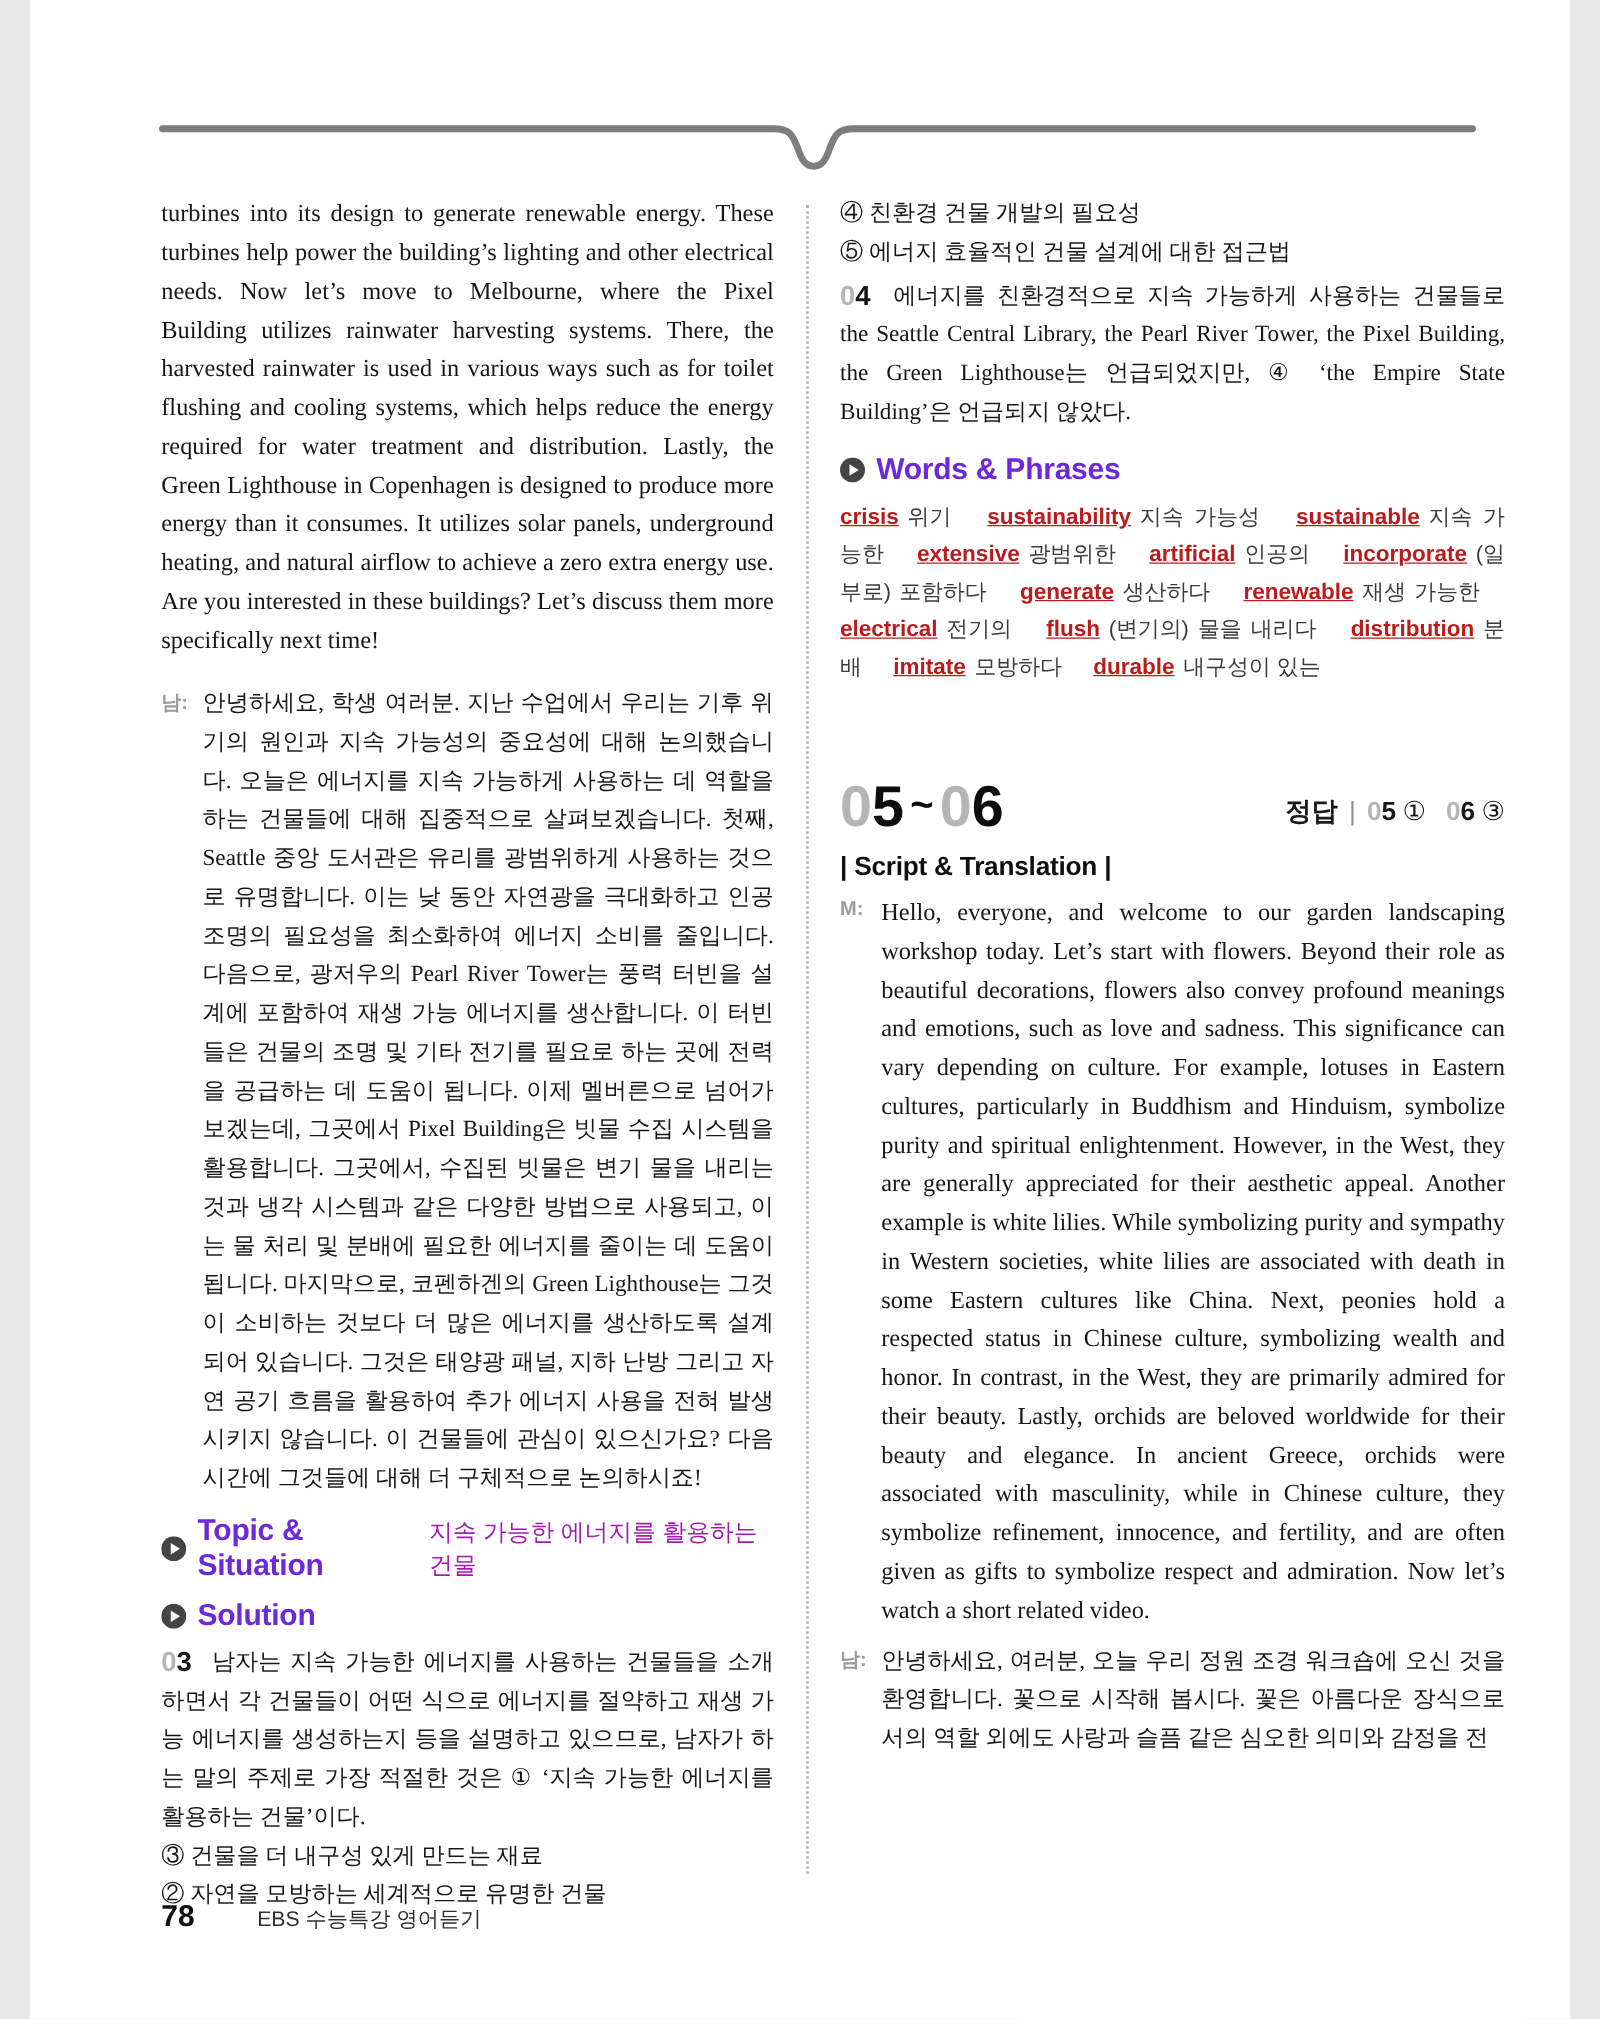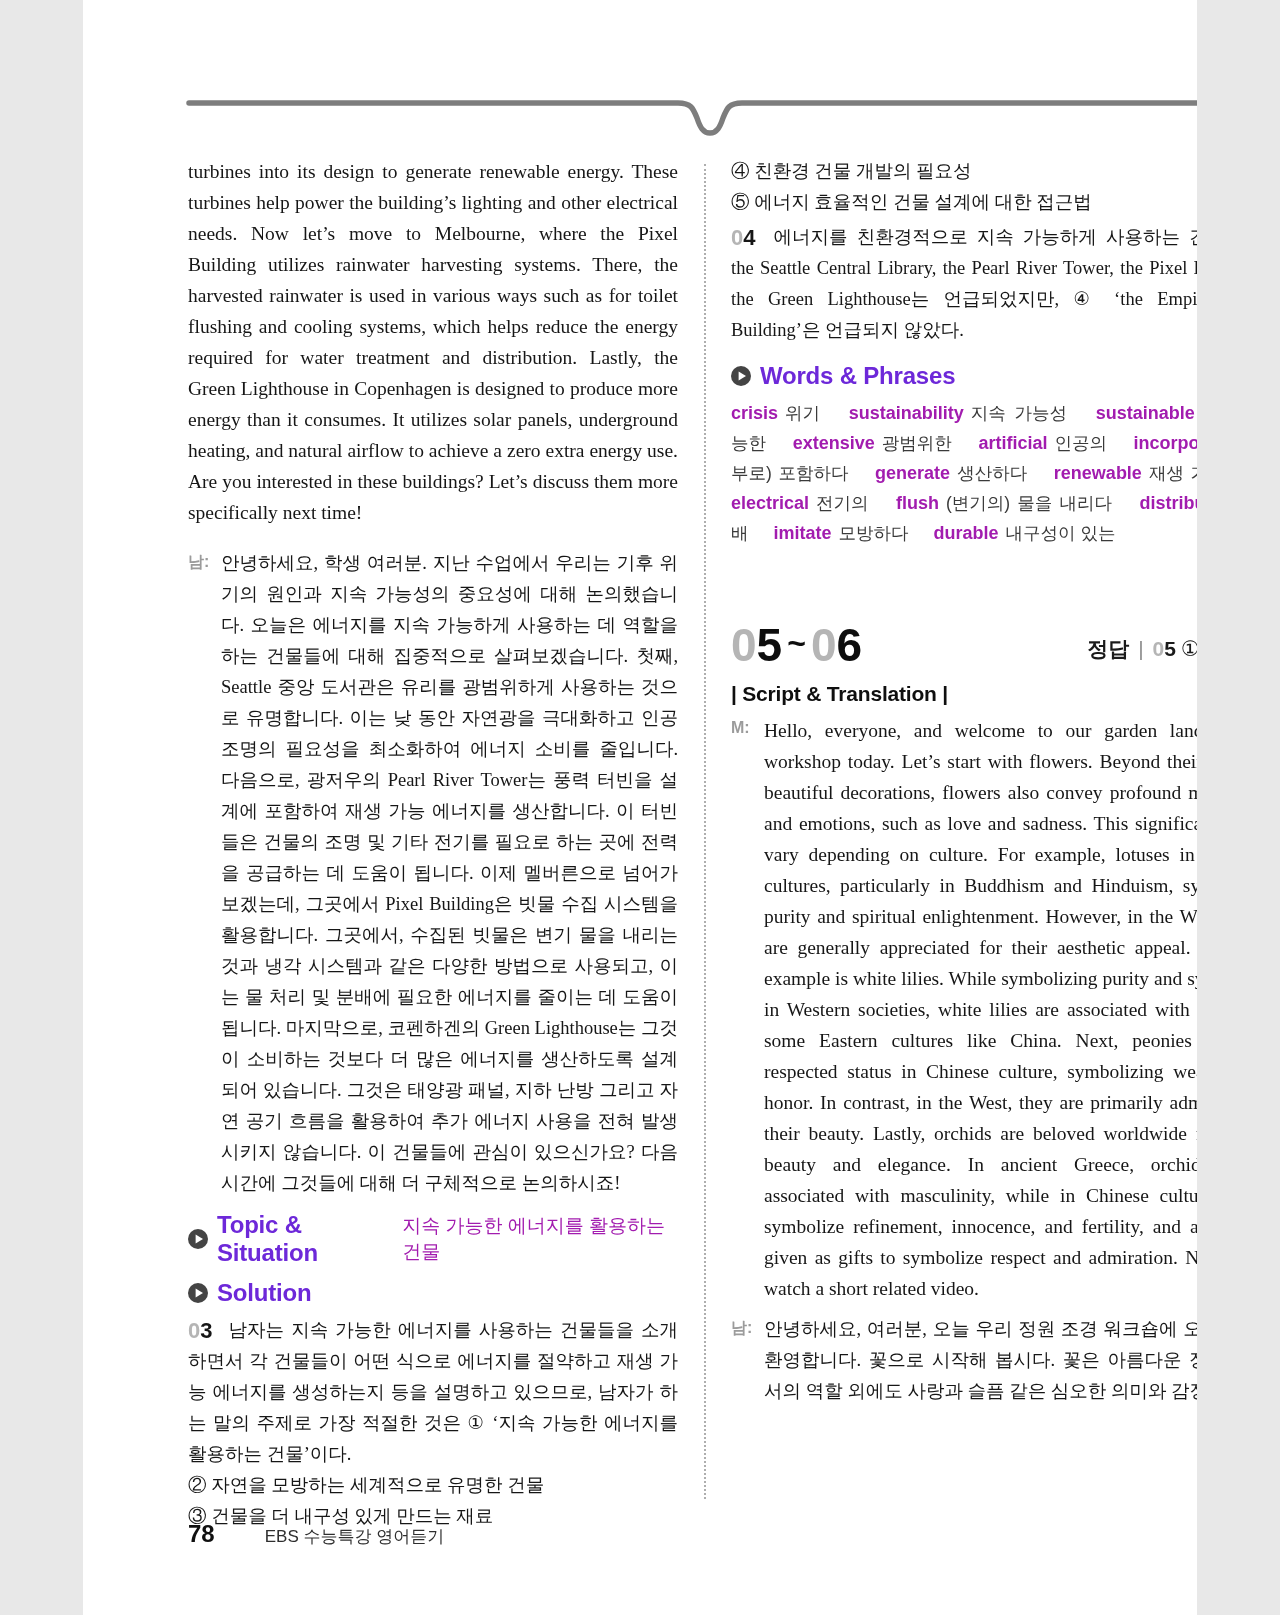--- a/index.html
+++ b/index.html
@@ -1,17 +1,17 @@
 <!DOCTYPE html>
 <html><head>
 <meta charset="utf-8">
 <style>
   html,body{margin:0;padding:0;background:#e8e8e8;}
   .page{
-    position:relative;width:1114px;height:1615px;margin:0 auto;
+    position:relative;width:1232px;height:1615px;margin:0 auto;
     background:#ffffff;overflow:hidden;
     font-family:"Liberation Serif","DejaVu Serif",serif;color:#161616;
   }
   .topline{position:absolute;left:103px;top:98px;}
   .content{position:absolute;left:105px;top:156px;display:flex;align-items:flex-start;}
   .col-left{width:490px;}
   .col-right{width:532px;}
   .divider{border-left:2px dotted #aeaeae;height:1335px;margin:8px 25px 0 26px;}
 
   .en{font-size:19.5px;line-height:31px;text-align:justify;margin:0 0 20px 0;}
@@ -30,21 +30,21 @@
 
   .q-para{margin:4px 0 0 0;}
   .qnum{font-family:"Liberation Sans","DejaVu Sans",sans-serif;font-weight:bold;
       font-size:22px;line-height:1;vertical-align:-2px;margin-right:9px;letter-spacing:0;}
   .gray{color:#b5b5b5;}
   .opt{font-size:18.5px;line-height:31px;margin:0;text-align:left;
       font-family:Liberation Serif, serif;}
 
   .words-list{font-family:"Liberation Sans","DejaVu Sans",sans-serif;font-size:18px;
       line-height:30px;text-align:justify;margin:2px 0 0 0;}
-  .w-word{font-weight:bold;color:#a21caf;margin-right:7px;}
+  .w-word{font-weight:bold;color:#b91c1c;margin-right:7px;text-decoration:underline;}
   .w-meaning{color:#3a3a3a;margin-right:20px;font-size:17.5px;}
 
   .range-head{display:flex;justify-content:space-between;align-items:flex-end;margin-top:74px;
       font-family:"Liberation Sans","DejaVu Sans",sans-serif;}
   .range-nums{font-weight:bold;font-size:46px;line-height:1;letter-spacing:0;color:#0d0d0d;text-align:center;}
   .range-nums .tilde{font-size:32px;vertical-align:7px;margin:0 5px;}
   .answers{font-size:21px;font-weight:bold;color:#1a1a1a;padding-bottom:5px;white-space:nowrap;}
   .answers .sep{color:#8f8f8f;font-weight:normal;margin:0 9px;}
   .answers .mark{font-weight:normal;margin-left:5px;}
   .answers .qgap{margin-left:16px;}
@@ -90,22 +90,22 @@
           <circle cx="10" cy="10" r="10" fill="#444444"></circle>
           <path d="M7.6 5.4 L15 10 L7.6 14.6 Z" fill="#ffffff"></path>
         </svg>
         <span class="section-title">Solution</span>
       </div>
 
       <p class="ko q-para">
         <span class="qnum"><span class="gray">0</span><span>3</span></span>
         <span>남자는 지속 가능한 에너지를 사용하는 건물들을 소개하면서 각 건물들이 어떤 식으로 에너지를 절약하고 재생 가능 에너지를 생성하는지 등을 설명하고 있으므로, 남자가 하는 말의 주제로 가장 적절한 것은 ① ‘지속 가능한 에너지를 활용하는 건물’이다.</span>
       </p>
+      <p class="opt">③ 건물을 더 내구성 있게 만드는 재료</p>
       <p class="opt">② 자연을 모방하는 세계적으로 유명한 건물</p>
-      <p class="opt">③ 건물을 더 내구성 있게 만드는 재료</p>
     </div>
 
     <div class="divider"></div>
 
     <div class="col-right">
       <p class="opt">④ 친환경 건물 개발의 필요성</p>
       <p class="opt">⑤ 에너지 효율적인 건물 설계에 대한 접근법</p>
 
       <p class="ko q-para">
         <span class="qnum"><span class="gray">0</span><span>4</span></span>

